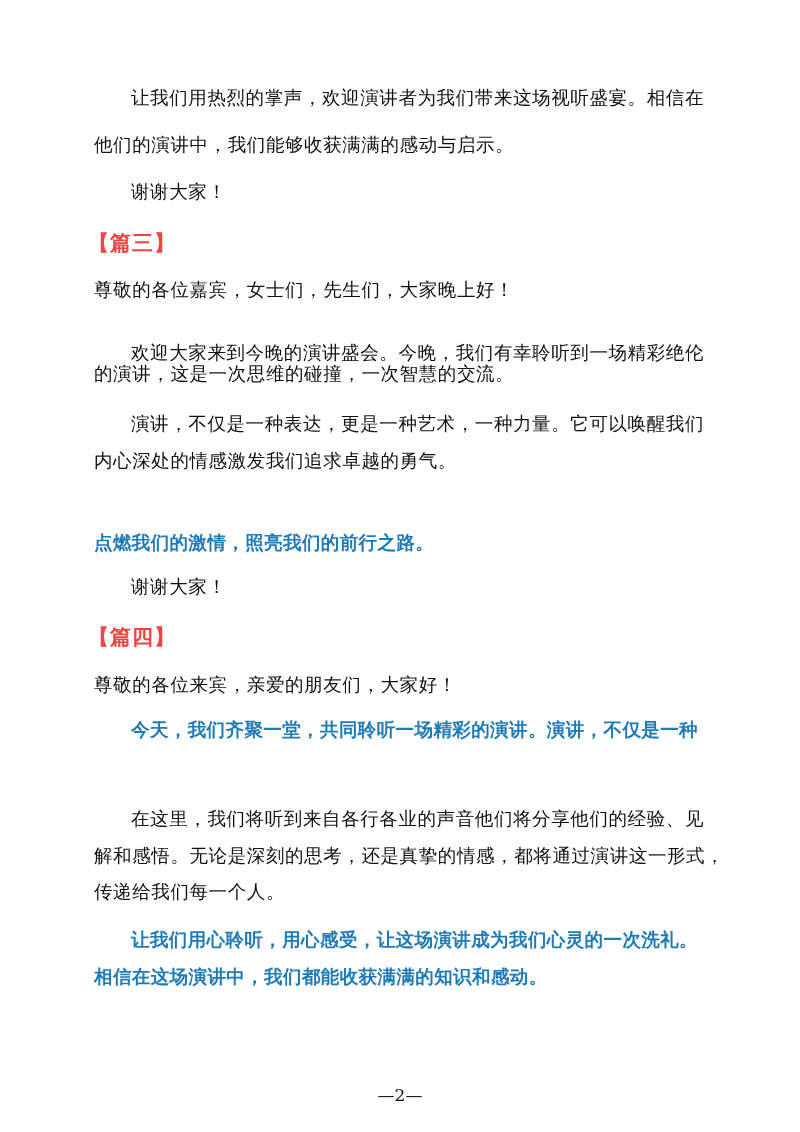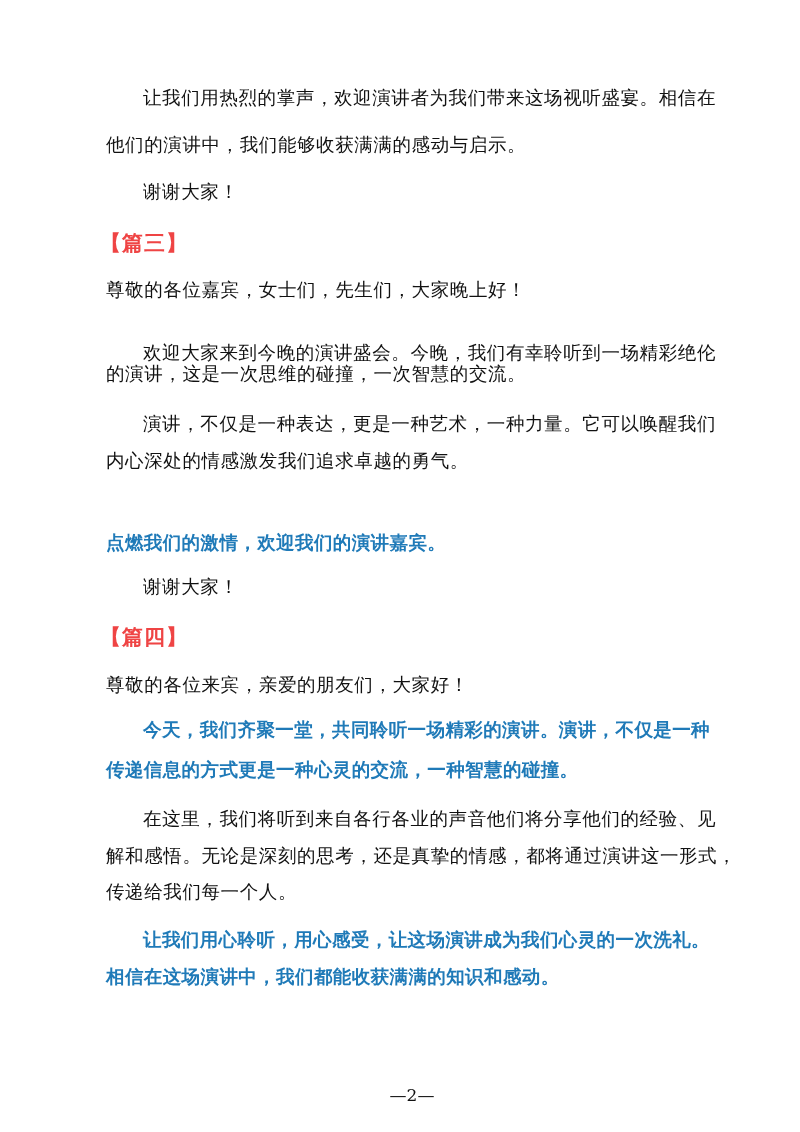--- a/index.html
+++ b/index.html
@@ -10,21 +10,21 @@
     body {
       width: 800px;
       height: 1132px;
       position: relative;
       overflow: hidden;
       font-family: "DejaVu Serif", "Liberation Serif", serif;
       color: #111111;
     }
     .page {
       position: absolute;
-      left: 12px;
+      left: 0;
       top: 0;
       width: 772px;
       height: 1132px;
     }
     .line {
       position: absolute;
       left: 94px;
       font-size: 18.5px;
       line-height: 24px;
       white-space: nowrap;
@@ -66,27 +66,26 @@
   <div class="line indent" style="top:86px;">让我们用热烈的掌声，欢迎演讲者为我们带来这场视听盛宴。相信在</div>
   <div class="line" style="top:133px;">他们的演讲中，我们能够收获满满的感动与启示。</div>
   <div class="line indent" style="top:180px;">谢谢大家！</div>
 
   <div class="heading" style="top:230px;">【篇三】</div>
   <div class="line" style="top:278px;">尊敬的各位嘉宾，女士们，先生们，大家晚上好！</div>
   <div class="line indent" style="top:325px;margin-top:16px;">欢迎大家来到今晚的演讲盛会。今晚，我们有幸聆听到一场精彩绝伦</div>
   <div class="line" style="top:362px;">的演讲，这是一次思维的碰撞，一次智慧的交流。</div>
   <div class="line indent" style="top:412px;">演讲，不仅是一种表达，更是一种艺术，一种力量。它可以唤醒我们</div>
   <div class="line" style="top:449px;">内心深处的情感激发我们追求卓越的勇气。</div>
-  <div class="line blue" style="top:531px;">点燃我们的激情，欢迎我们的演讲嘉宾。</div>
+  <div class="line blue" style="top:531px;">点燃我们的激情，照亮我们的前行之路。</div>
   <div class="line indent" style="top:575px;">谢谢大家！</div>
 
   <div class="heading" style="top:624px;">【篇四】</div>
   <div class="line" style="top:673px;">尊敬的各位来宾，亲爱的朋友们，大家好！</div>
   <div class="line indent blue" style="top:718px;">今天，我们齐聚一堂，共同聆听一场精彩的演讲。演讲，不仅是一种</div>
-  <div class="line blue" style="top:758px;">传递信息的方式更是一种心灵的交流，一种智慧的碰撞。</div>
   <div class="line indent" style="top:807px;">在这里，我们将听到来自各行各业的声音他们将分享他们的经验、见</div>
   <div class="line" style="top:844px;">解和感悟。无论是深刻的思考，还是真挚的情感，都将通过演讲这一形式，</div>
   <div class="line" style="top:880px;">传递给我们每一个人。</div>
   <div class="line blue" style="top:965px;">相信在这场演讲中，我们都能收获满满的知识和感动。</div>
   <div class="line indent blue" style="top:928px;">让我们用心聆听，用心感受，让这场演讲成为我们心灵的一次洗礼。</div>
 
   <div class="page-number">—2—</div>
 </div>
 
 </body></html>

